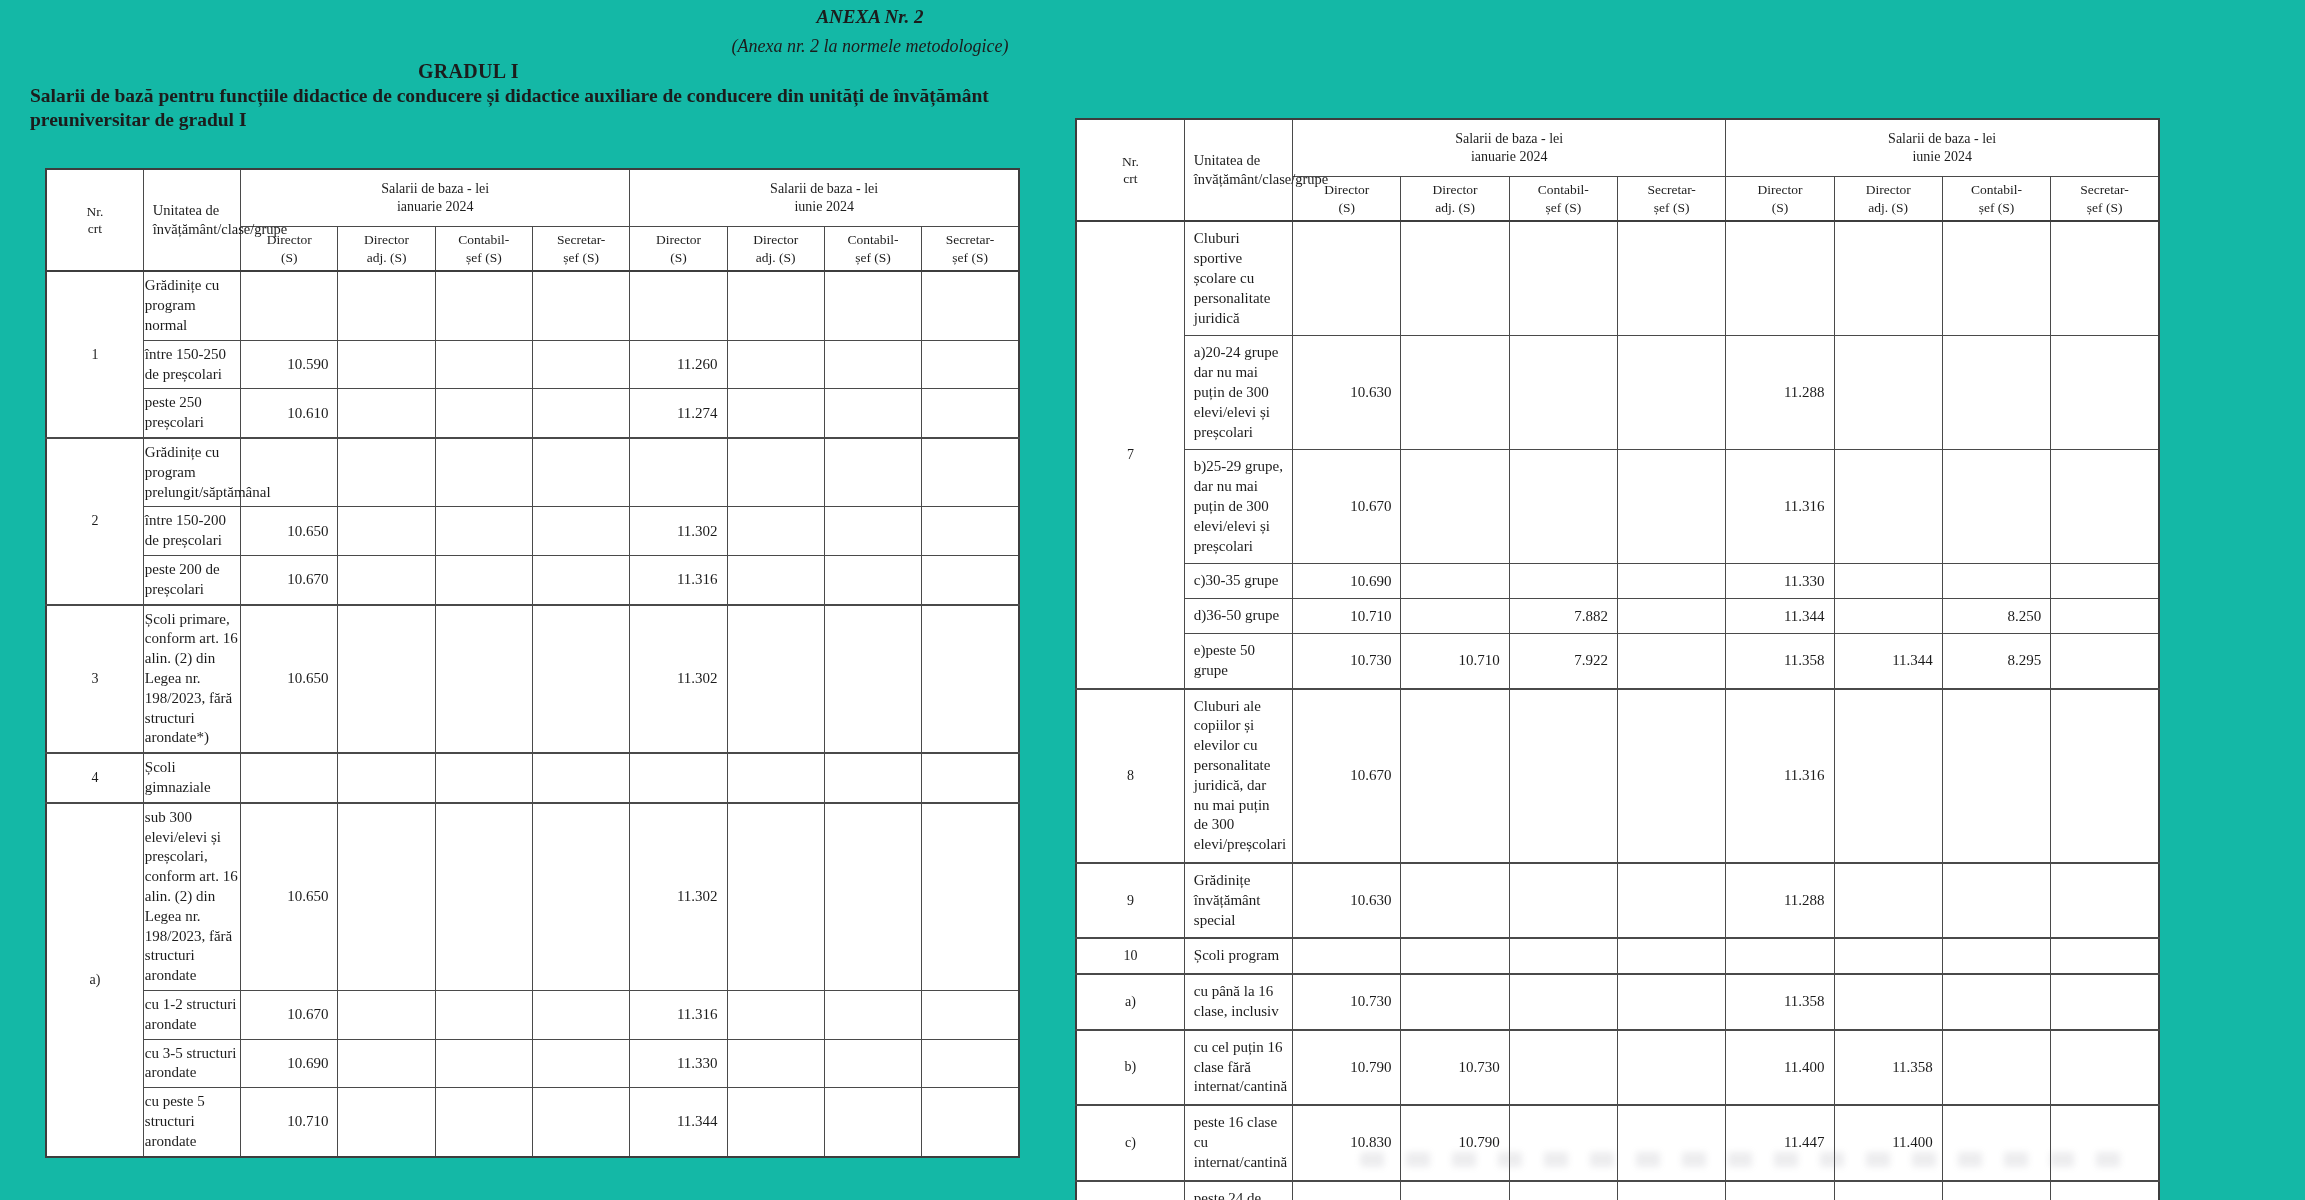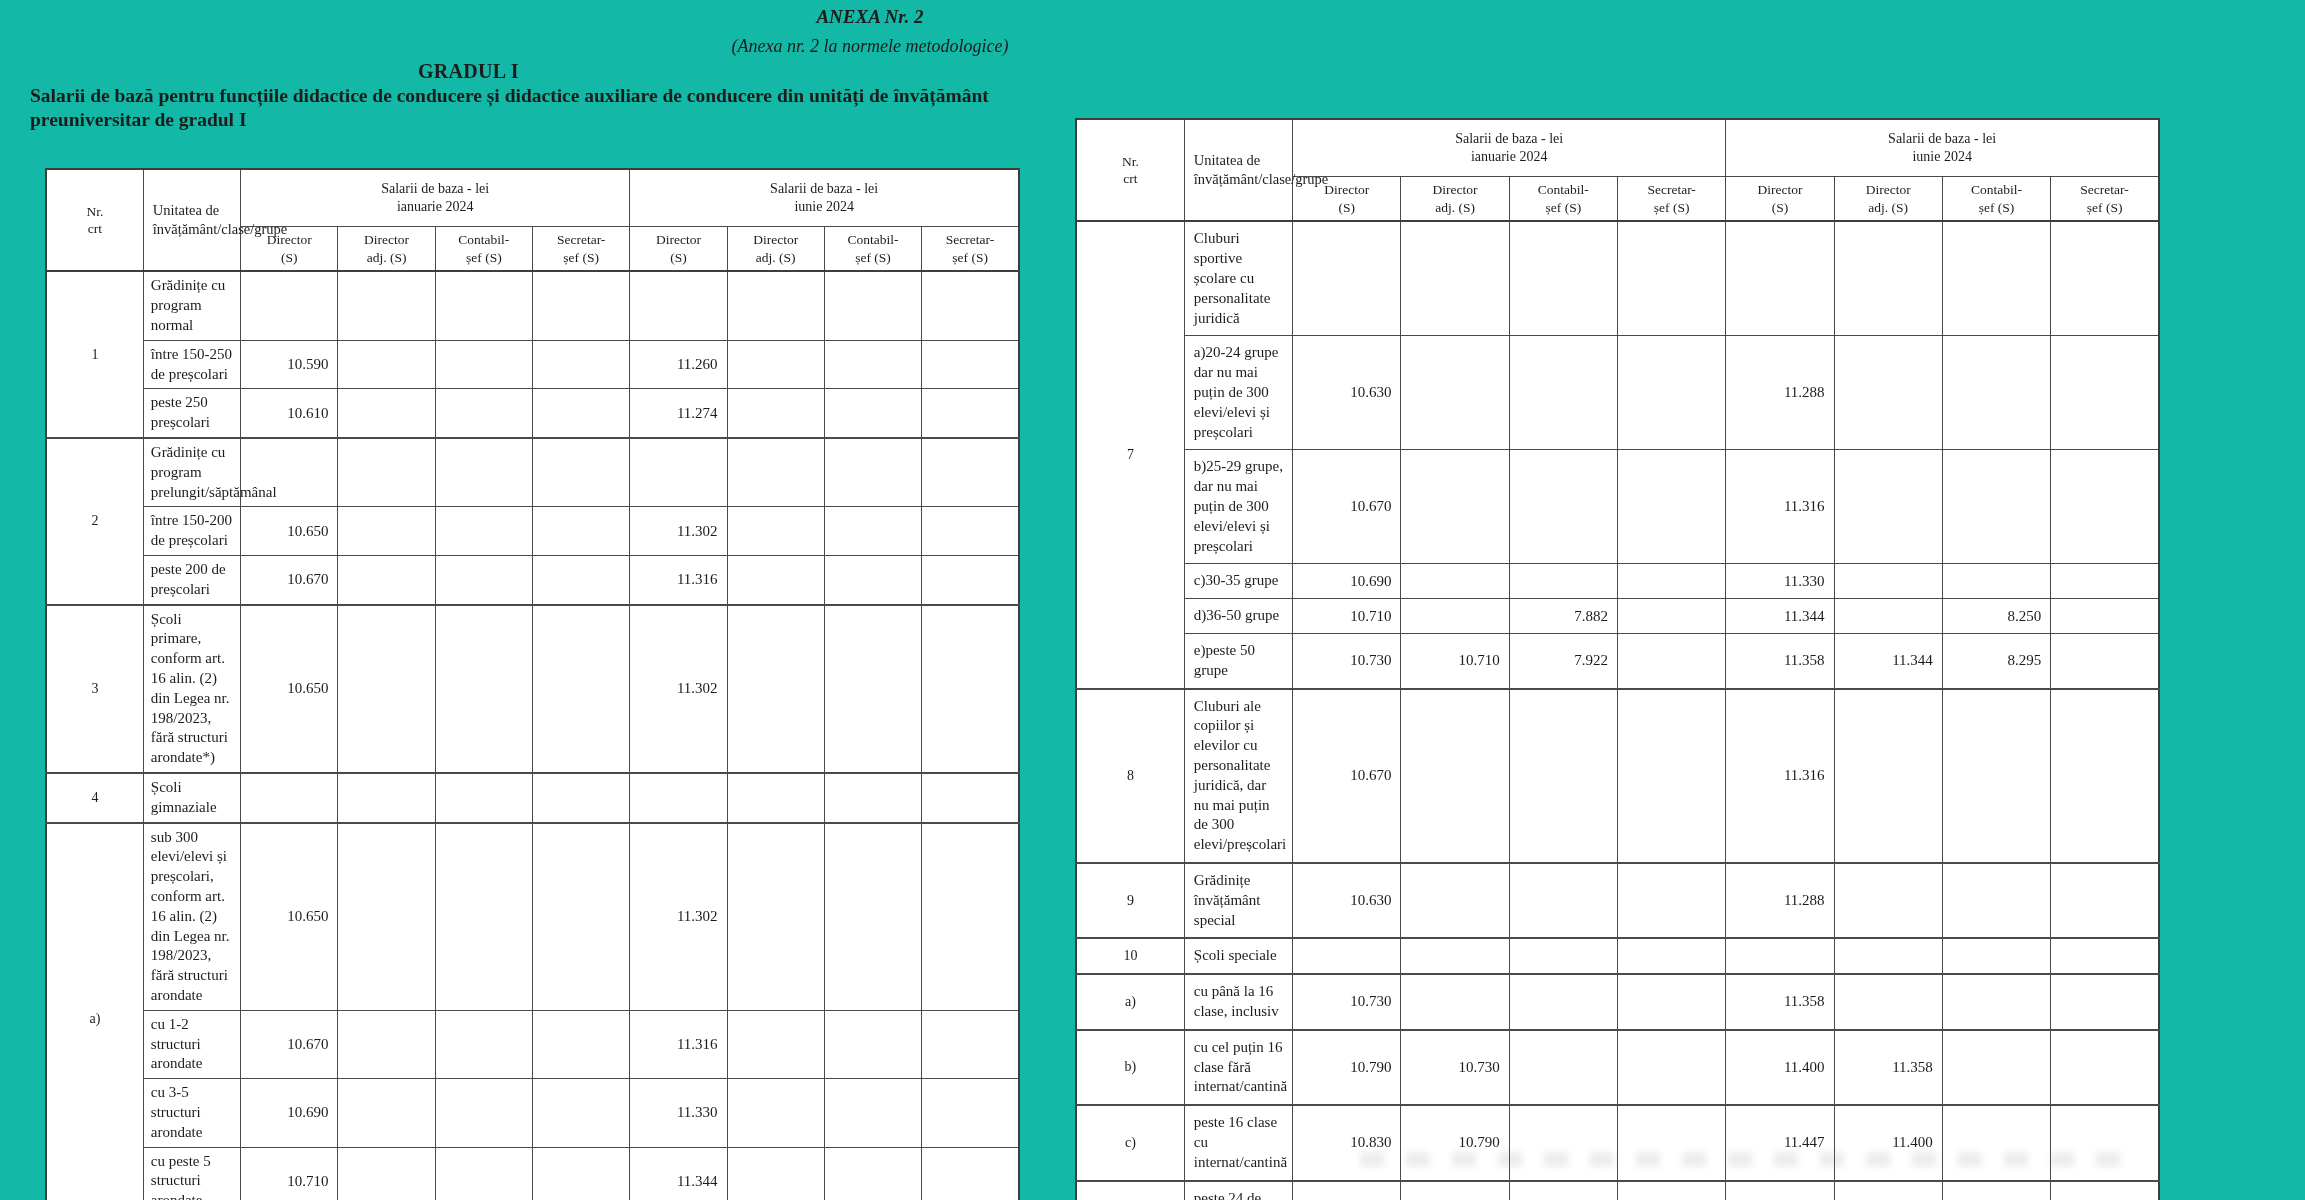--- a/index.html
+++ b/index.html
@@ -24,21 +24,21 @@
   thead th{font-weight:normal;font-size:13.5px;line-height:1.3;text-align:center;
            vertical-align:middle;white-space:pre-line;padding:4px 3px;}
   thead th.grp{font-size:14px;padding:10px 2px;}
   thead tr.sub th{border-bottom:2px solid #3d3d3d;}
   thead th.nr-h,thead th.unit-h{border-bottom:2px solid #3d3d3d;}
   thead th.unit-h{text-align:left;padding-left:9px;font-size:14.5px;margin-top:27px;}
 
   td.nr{font-size:14px;text-align:center;vertical-align:middle;padding:3px 2px;}
   td.unit{font-size:15px;text-align:left;vertical-align:middle;padding:5px 8px;line-height:1.32;}
   td.num{font-size:15px;text-align:right;vertical-align:middle;padding:5px 9px 5px 2px;}
-  #left-table td.unit{padding:4px 7px;}
+  #left-table td.unit{padding:4px 1px;}
   #left-table td{height:30px;}
   #right-table td{height:33px;}
   #right-table td.unit{padding:7px 9px;}
   tr.group-start td{border-top-width:2px;}
 
   .smudge{position:absolute;left:1360px;top:1152px;width:770px;height:15px;opacity:.5;
           background:repeating-linear-gradient(90deg,rgba(125,125,138,.28) 0 24px,transparent 24px 46px);
           filter:blur(3px);border-radius:4px;}
 </style>
 </head>
@@ -340,21 +340,21 @@
             <td class="num"></td>
             <td class="num"></td>
             <td class="num"></td>
             <td class="num">11.288</td>
             <td class="num"></td>
             <td class="num"></td>
             <td class="num"></td>
           </tr>
           <tr class="group-start">
             <td class="nr">10</td>
-            <td class="unit">Școli speciale</td>
+            <td class="unit">Școli program</td>
             <td class="num"></td>
             <td class="num"></td>
             <td class="num"></td>
             <td class="num"></td>
             <td class="num"></td>
             <td class="num"></td>
             <td class="num"></td>
             <td class="num"></td>
           </tr>
           <tr class="group-start">

